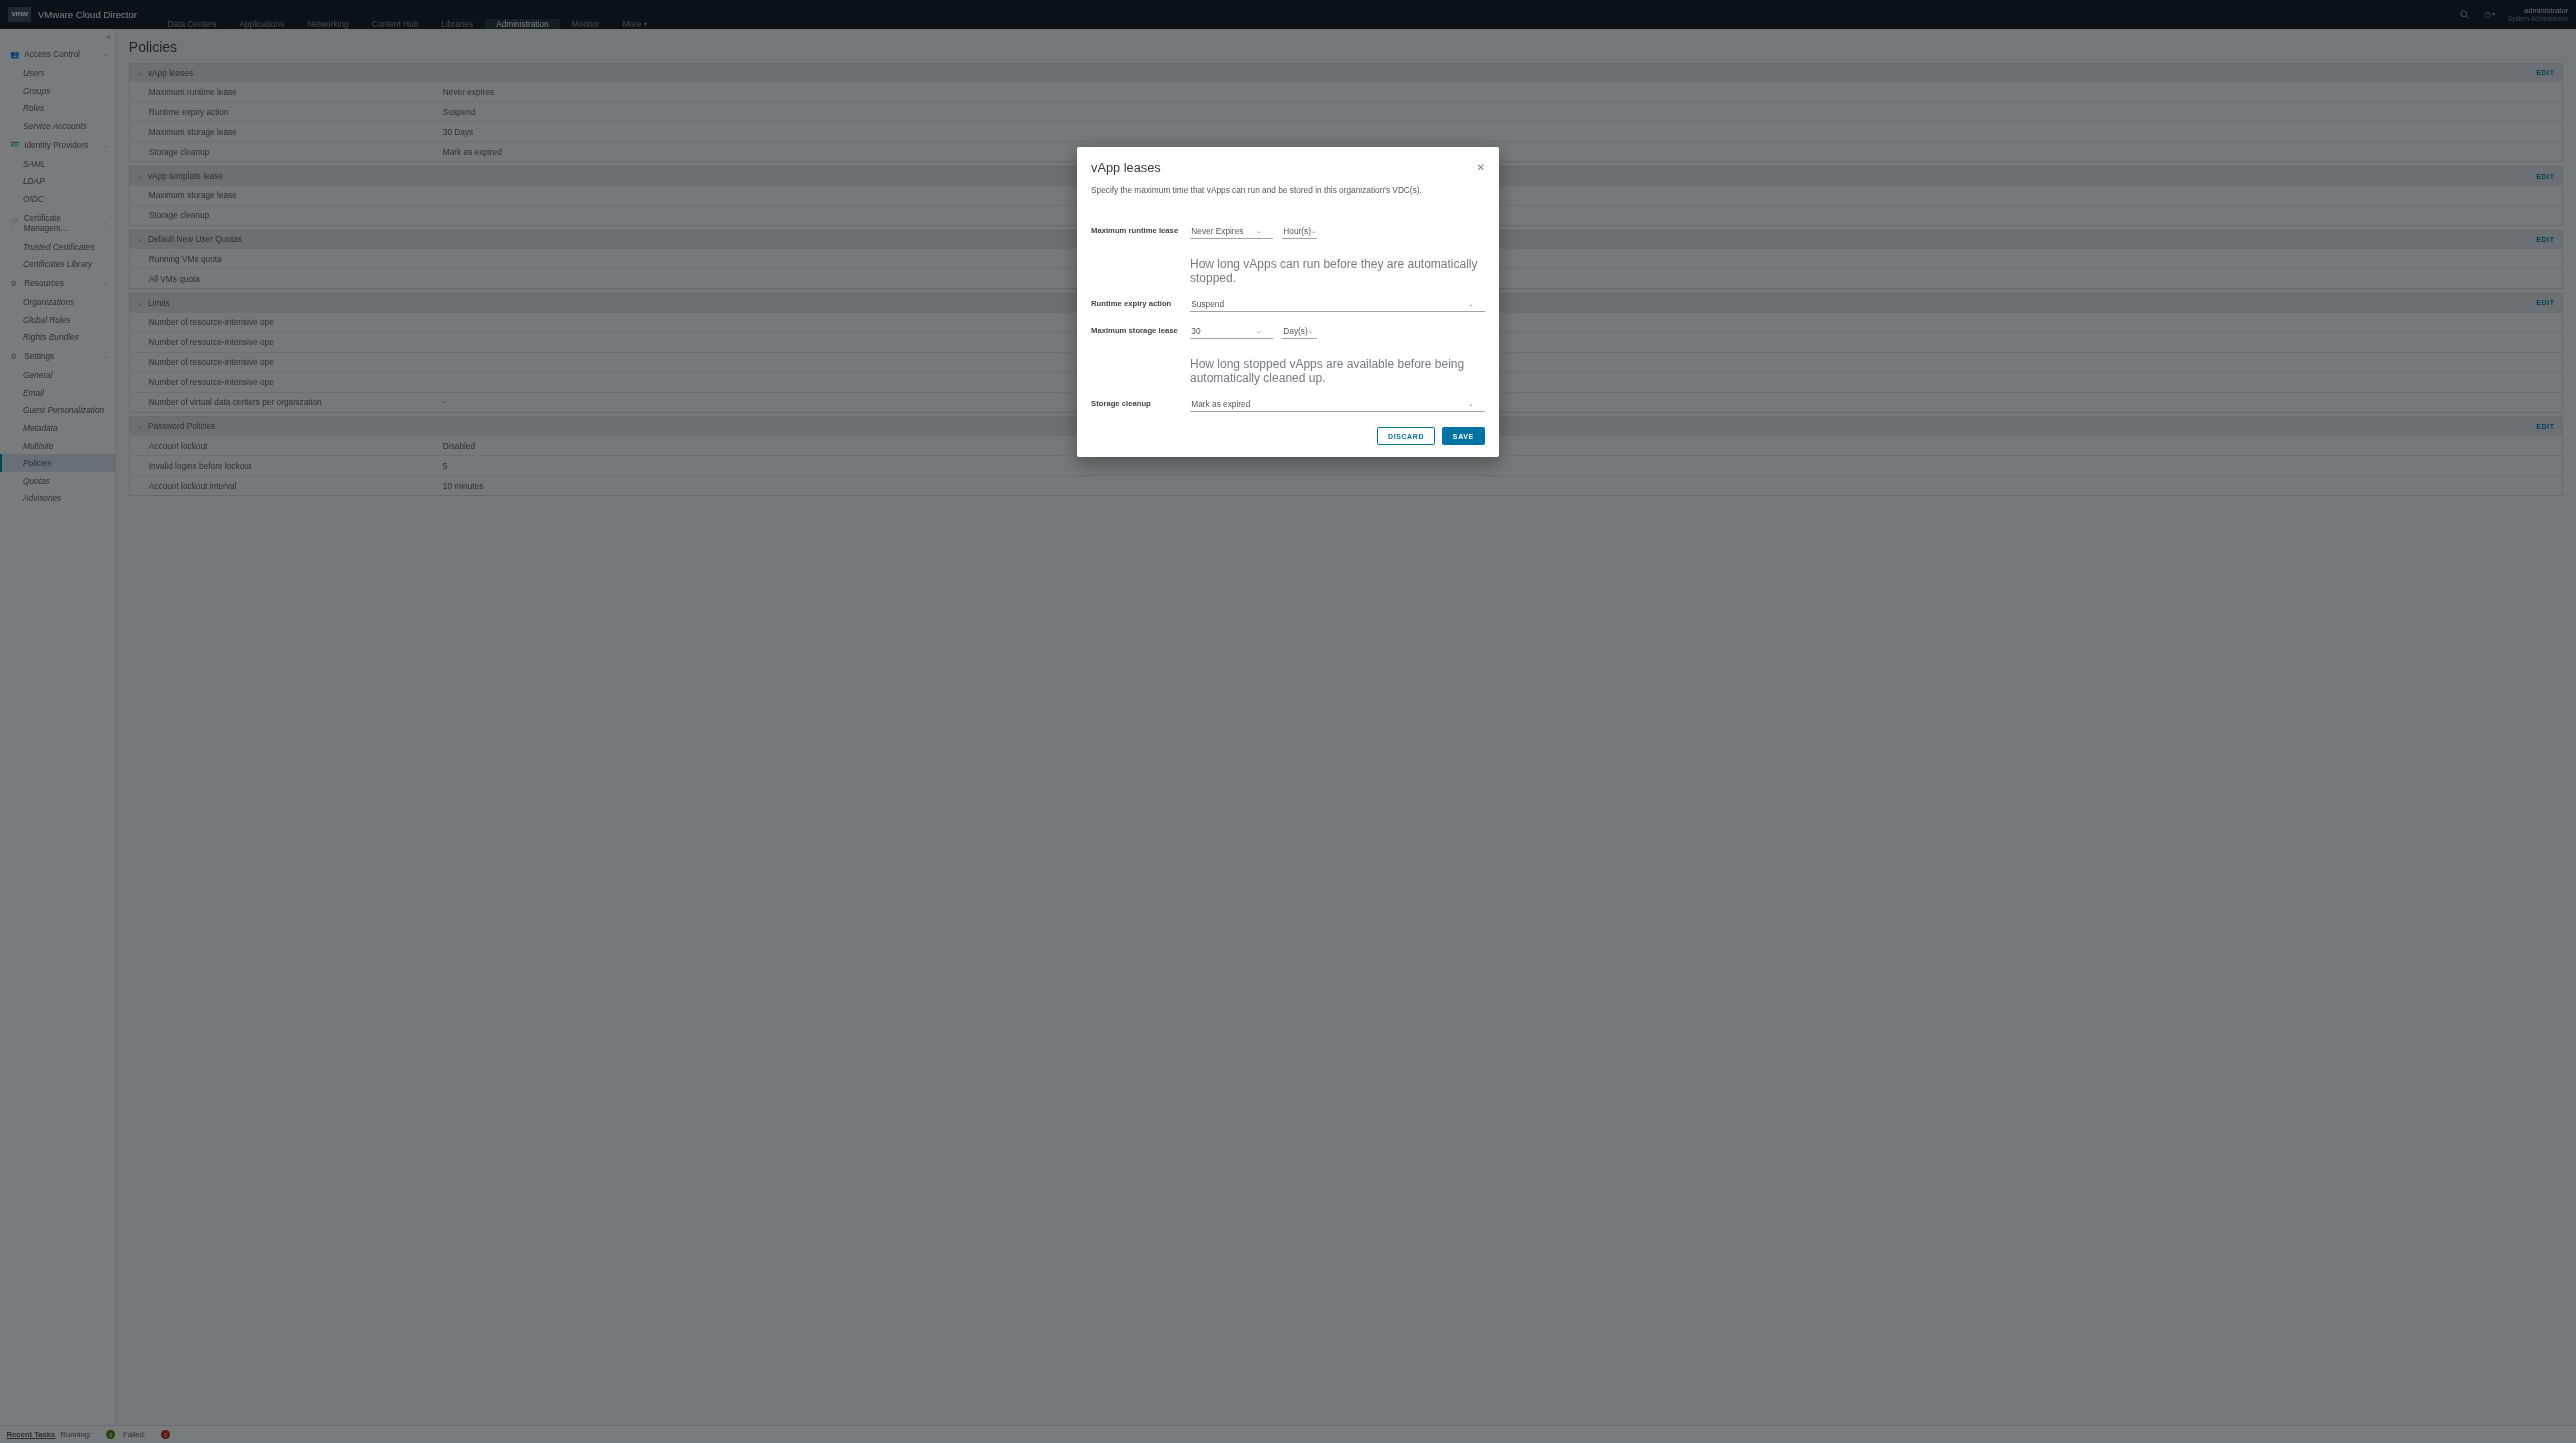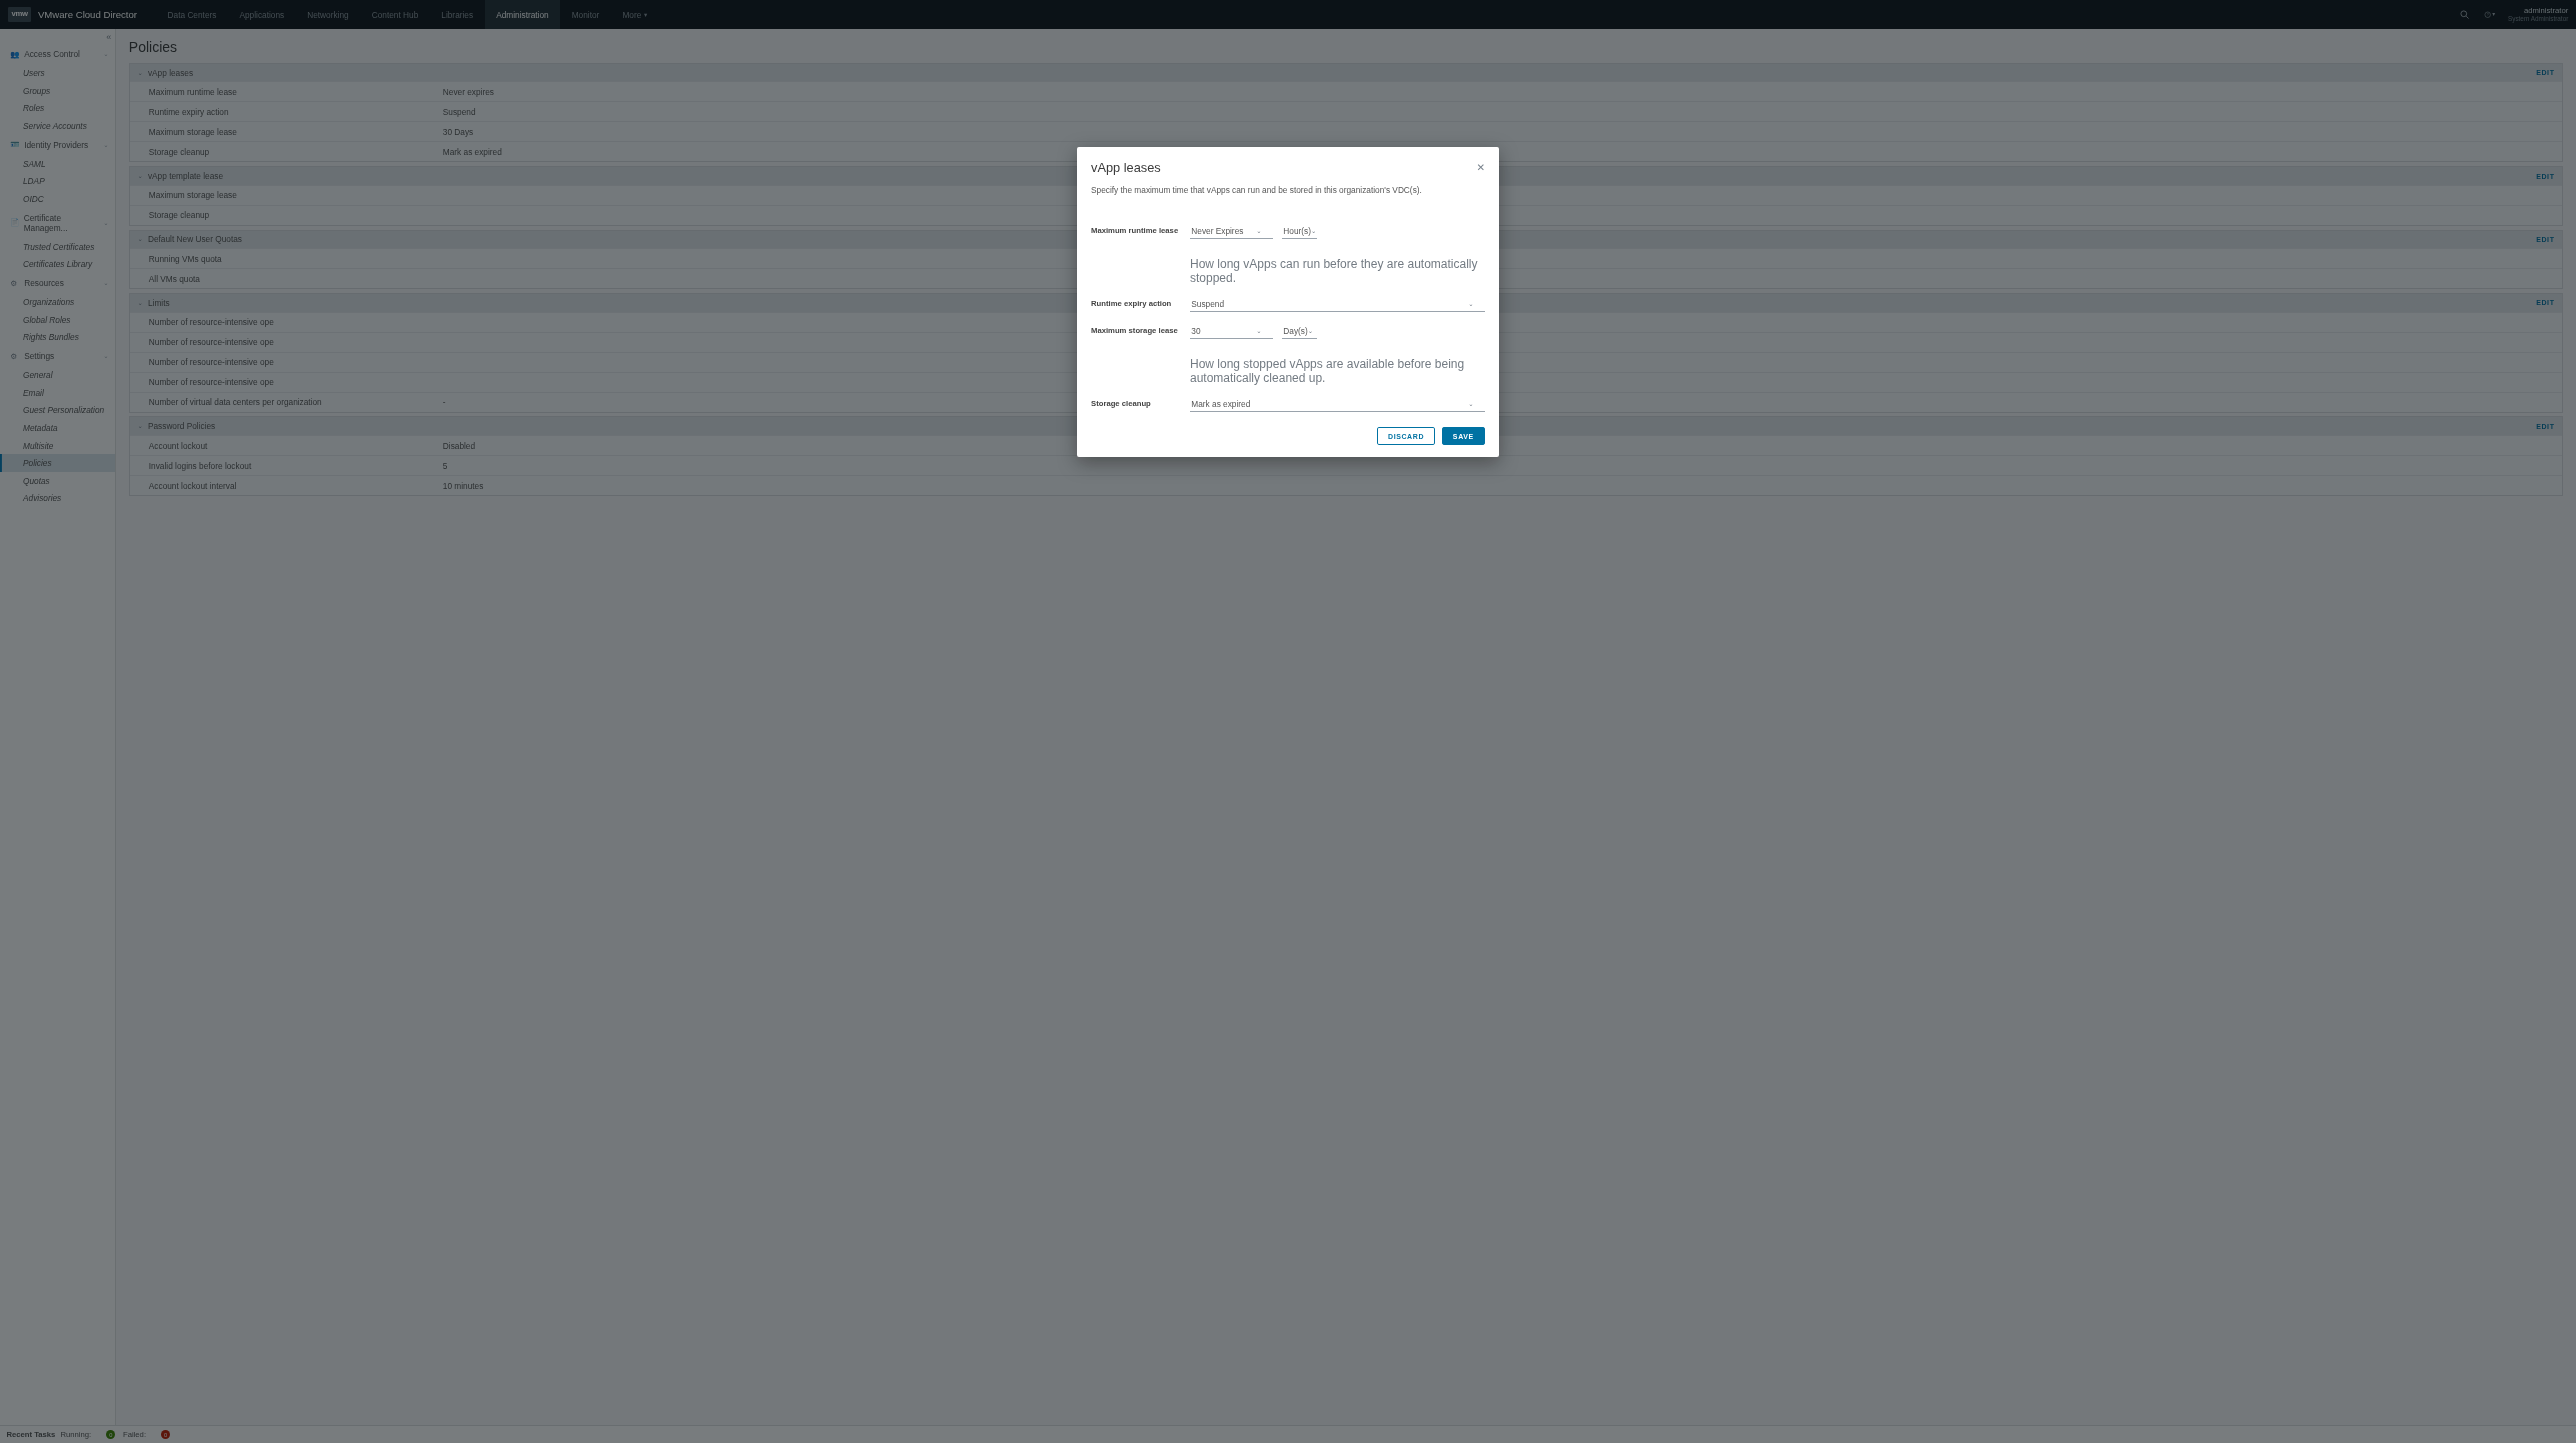--- a/index.html
+++ b/index.html
@@ -3,21 +3,21 @@
 <meta charset="utf-8">
 <style>
   * { box-sizing: border-box; margin: 0; padding: 0; }
   html, body { height: 100%; font-family: "Segoe UI", Arial, sans-serif; font-size: 8.3px; color: #565656; background: #f6f7f9; }
   .app { display: flex; flex-direction: column; height: 100vh; }
 
   
   .topnav { background: #0e161b; color: #e0e0e0; display: flex; align-items: center; height: 29px; padding: 0 7.7px; }
   .brand-box { background: #3b4750; padding: 1.9px 3.8px 3.2px 3.8px; font-weight: 700; font-size: 7.7px; color: #fff; border-radius: 1.3px; margin-right: 6.4px; letter-spacing: -0.3px; }
   .brand-title { color: #fff; font-weight: 400; font-size: 9.6px; margin-right: 19px; }
-  .nav-items { display: flex; height: 100%; }
+  .nav-items { display: flex; height: 100%; align-items: flex-end; }
   .nav-item { padding: 0 11.5px; display: flex; align-items: center; color: #8c969e; cursor: pointer; font-size: 8.3px; }
   .nav-item.active { color: #fff; background: #223037; }
   .nav-item .chev { margin-left: 2.6px; font-size: 6.4px; }
   .nav-right { margin-left: auto; display: flex; align-items: center; gap: 12.8px; color: #a0a9b1; }
   .nav-icon { width: 11.5px; height: 11.5px; display: inline-flex; align-items: center; justify-content: center; cursor: pointer; }
   .user-block { text-align: right; line-height: 1.2; }
   .user-name { color: #d5dce1; font-size: 7.7px; }
   .user-role { color: #7a858f; font-size: 6.4px; }
 
   
@@ -36,21 +36,21 @@
   .ps-header { display: flex; align-items: center; padding: 3.8px 7.7px; background: #e1e5e9; cursor: pointer; }
   .ps-header .chev { color: #6f7a84; font-size: 6.4px; margin-right: 5.1px; }
   .ps-title { font-size: 8.3px; color: #565656; }
   .ps-edit { margin-left: auto; color: #0072a3; font-size: 7px; letter-spacing: 0.6px; cursor: pointer; font-weight: 600; }
   .ps-row { display: flex; padding: 4.5px 7.7px 4.5px 19px; border-top: 0.6px solid #e4e7ea; background: #f6f8fa; }
   .ps-row .label { flex: 0 0 294px; color: #565656; }
   .ps-row .value { color: #565656; }
 
   
   .footer { height: 18px; border-top: 0.6px solid #dcdee0; display: flex; align-items: center; padding: 0 6.4px; font-size: 7.7px; background: #fff; }
-  .footer .lbl { color: #565656; font-weight: 600; margin-right: 5.1px; }
+  .footer .lbl { color: #565656; font-weight: 600; margin-right: 5.1px; text-decoration: underline; }
   .footer .stat { margin-right: 7.7px; color: #565656; display: flex; align-items: center; gap: 15px; }
   .badge { display: inline-flex; width: 9px; height: 9px; border-radius: 50%; color: #fff; font-size: 5.7px; align-items: center; justify-content: center; }
   .badge.green { background: #3c8500; }
   .badge.red { background: #c21d00; }
 
   
   .overlay { position: fixed; inset: 0; background: rgba(10,16,20,0.55); display: flex; align-items: flex-start; justify-content: center; padding-top: 147px; z-index: 100; }
   .modal { width: 422px; background: #fff; border-radius: 1.9px; box-shadow: 0 5.1px 19px rgba(0,0,0,0.35); padding: 12.8px 14px 11.5px 14px; }
   .modal-head { display: flex; align-items: center; margin-bottom: 10.2px; }
   .modal-title { font-size: 12.8px; font-weight: 300; color: #3a3a3a; }

